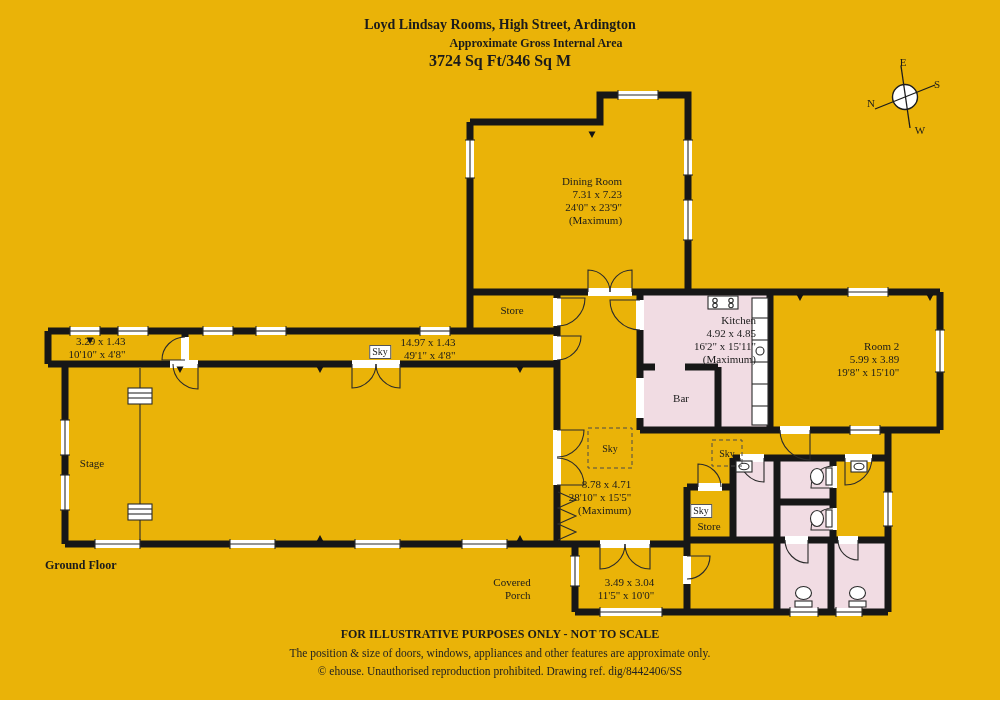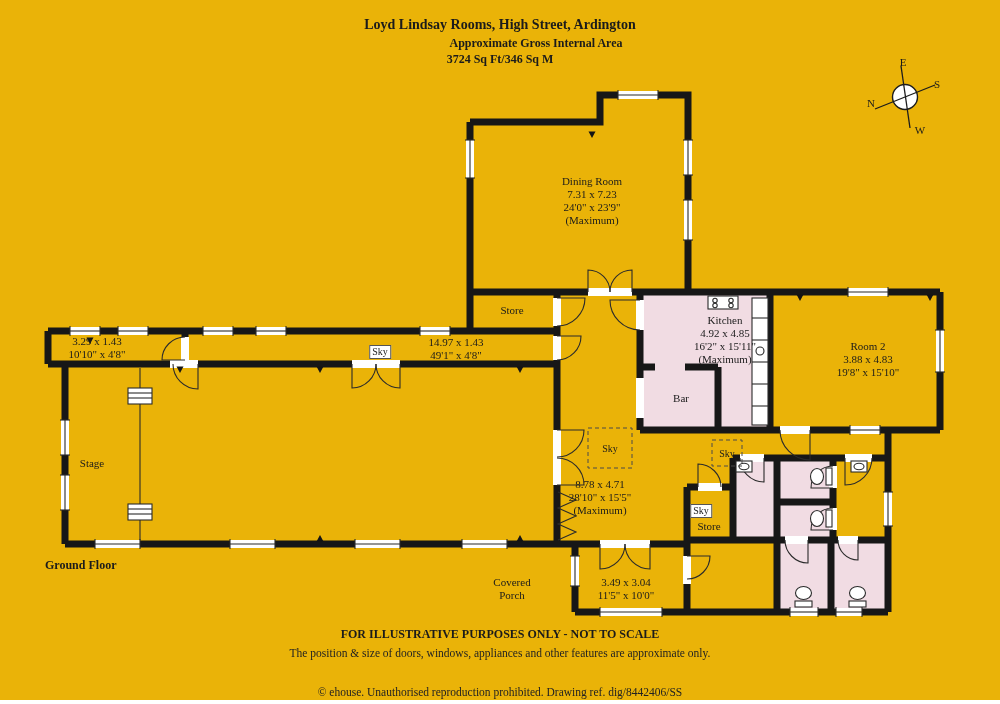--- a/index.html
+++ b/index.html
@@ -10,25 +10,25 @@
   .gap{fill:#fff;}
   .pink{fill:var(--room,#f1dce3);}
   .thin{stroke:#2b2b2b;stroke-width:1.1;fill:none;}
   .fix{stroke:#2b2b2b;stroke-width:1.1;fill:#fff;}
   .dash{stroke:#4a4a4a;stroke-width:1;fill:none;stroke-dasharray:4 3;}
   .tri{fill:#141414;}
   .cthin{stroke:#1c1c1c;stroke-width:1.3;}
   .ctr{position:absolute;left:500px;transform:translateX(-50%);white-space:nowrap;text-align:center;}
   .t1{top:17px;font-size:14px;font-weight:bold;}
   .t2{top:36px;font-size:12px;font-weight:bold;margin-left:36px;}
-  .t3{top:52px;font-size:12px;font-weight:bold;}
+  .t3{top:52px;font-size:16px;font-weight:bold;}
   .ft1{top:627px;font-size:12px;font-weight:bold;}
   .ft2{top:647px;font-size:11.5px;color:#222;}
-  .ft3{top:665px;font-size:11.5px;color:#222;margin-top:21px;}
-  .lbl{position:absolute;transform:translate(-50%,-50%);text-align:center;
+  .ft3{top:665px;font-size:11.5px;color:#222;}
+  .lbl{position:absolute;transform:translate(-50%,-50%);text-align:right;
        font-size:11px;line-height:13px;white-space:nowrap;}
   .sky{font-size:10px;}
   .boxed{display:inline-block;border:1px solid #555;padding:0 2px;font-size:10px;line-height:12px;background:#fff;}
   .gf{position:absolute;left:45px;top:558px;font-weight:bold;font-size:12px;}
   .cl{position:absolute;transform:translate(-50%,-50%);font-size:11px;}
 </style>
 </head>
 <body>
 
 <div class="page">
@@ -312,21 +312,21 @@
 
   <div class="lbl" style="left:592px;top:201px">
     <div>Dining Room</div>
     <div>7.31 x 7.23</div>
     <div>24'0" x 23'9"</div>
     <div>(Maximum)</div>
   </div>
 
   <div class="lbl" style="left:512px;top:310px">Store</div>
 
-  <div class="lbl" style="left:456px;top:349px">
+  <div class="lbl" style="left:428px;top:349px">
     <div>14.97 x 1.43</div>
     <div>49'1" x 4'8"</div>
   </div>
 
   <div class="lbl" style="left:380px;top:352px">
     <span class="boxed">Sky</span>
   </div>
 
   <div class="lbl" style="left:97px;top:348px">
     <div>3.29 x 1.43</div>
@@ -340,21 +340,21 @@
     <div>Kitchen</div>
     <div>4.92 x 4.85</div>
     <div>16'2" x 15'11"</div>
     <div>(Maximum)</div>
   </div>
 
   <div class="lbl" style="left:681px;top:398px">Bar</div>
 
   <div class="lbl" style="left:868px;top:359px">
     <div>Room 2</div>
-    <div>3.88 x 4.83</div>
+    <div>5.99 x 3.89</div>
     <div>19'8" x 15'10"</div>
   </div>
 
   <div class="lbl" style="left:600px;top:497px">
     <div>8.78 x 4.71</div>
     <div>28'10" x 15'5"</div>
     <div>(Maximum)</div>
   </div>
 
   <div class="lbl sky" style="left:610px;top:448px">Sky</div>

